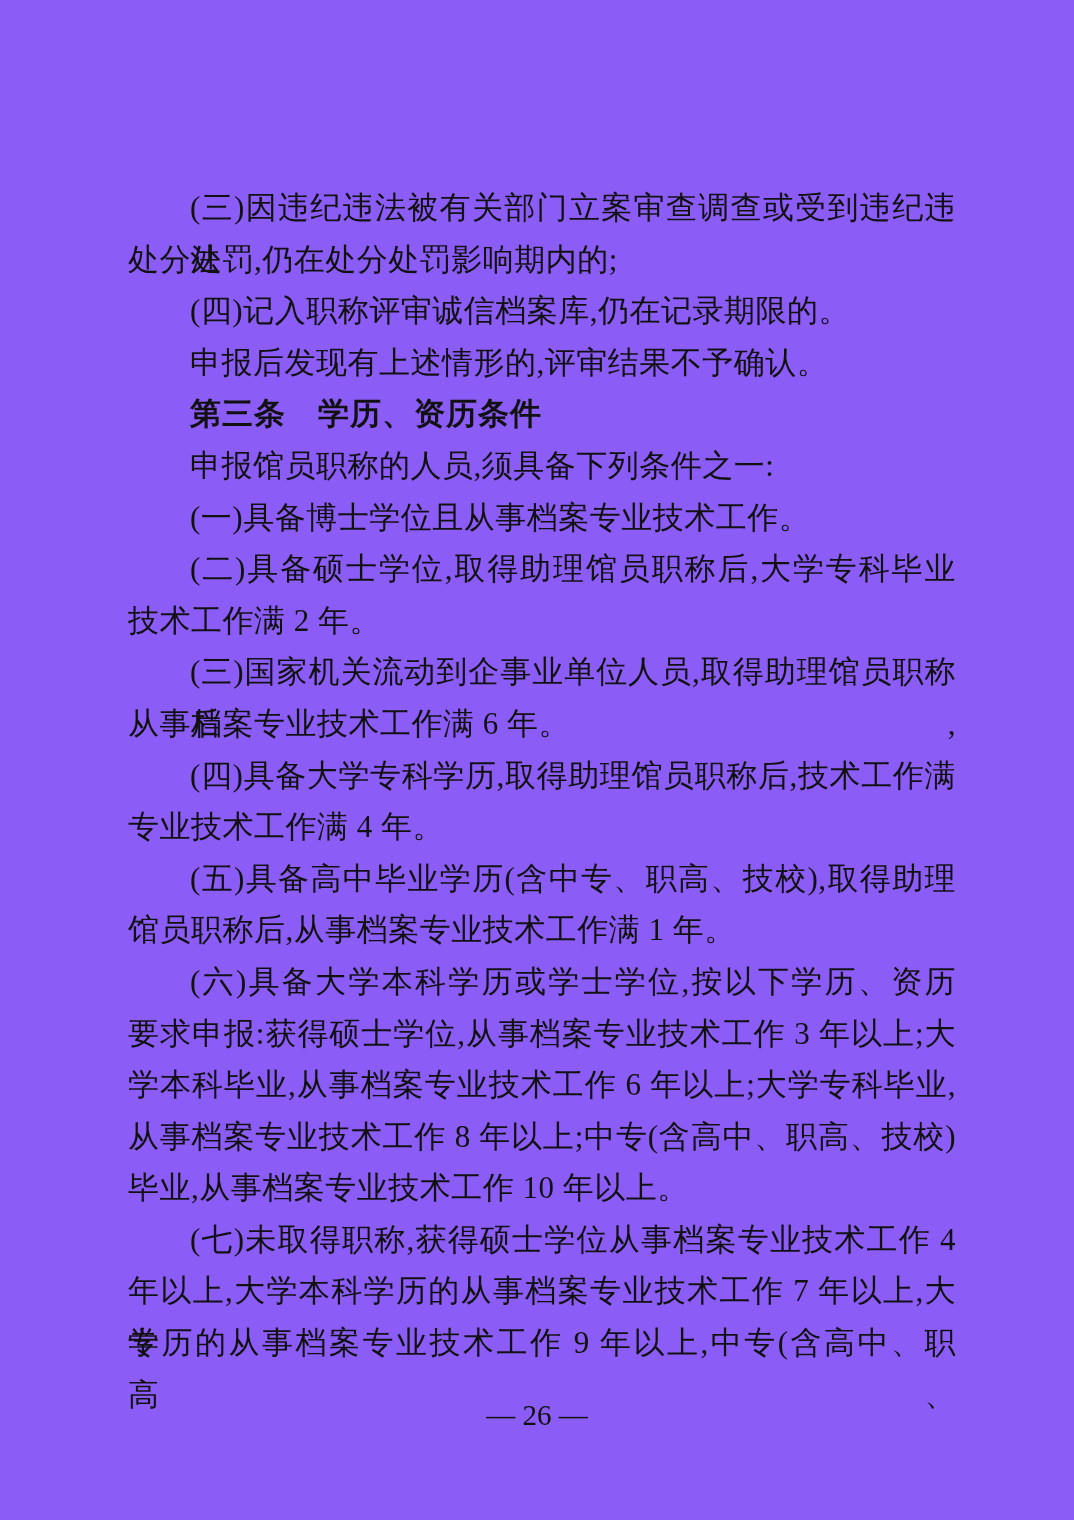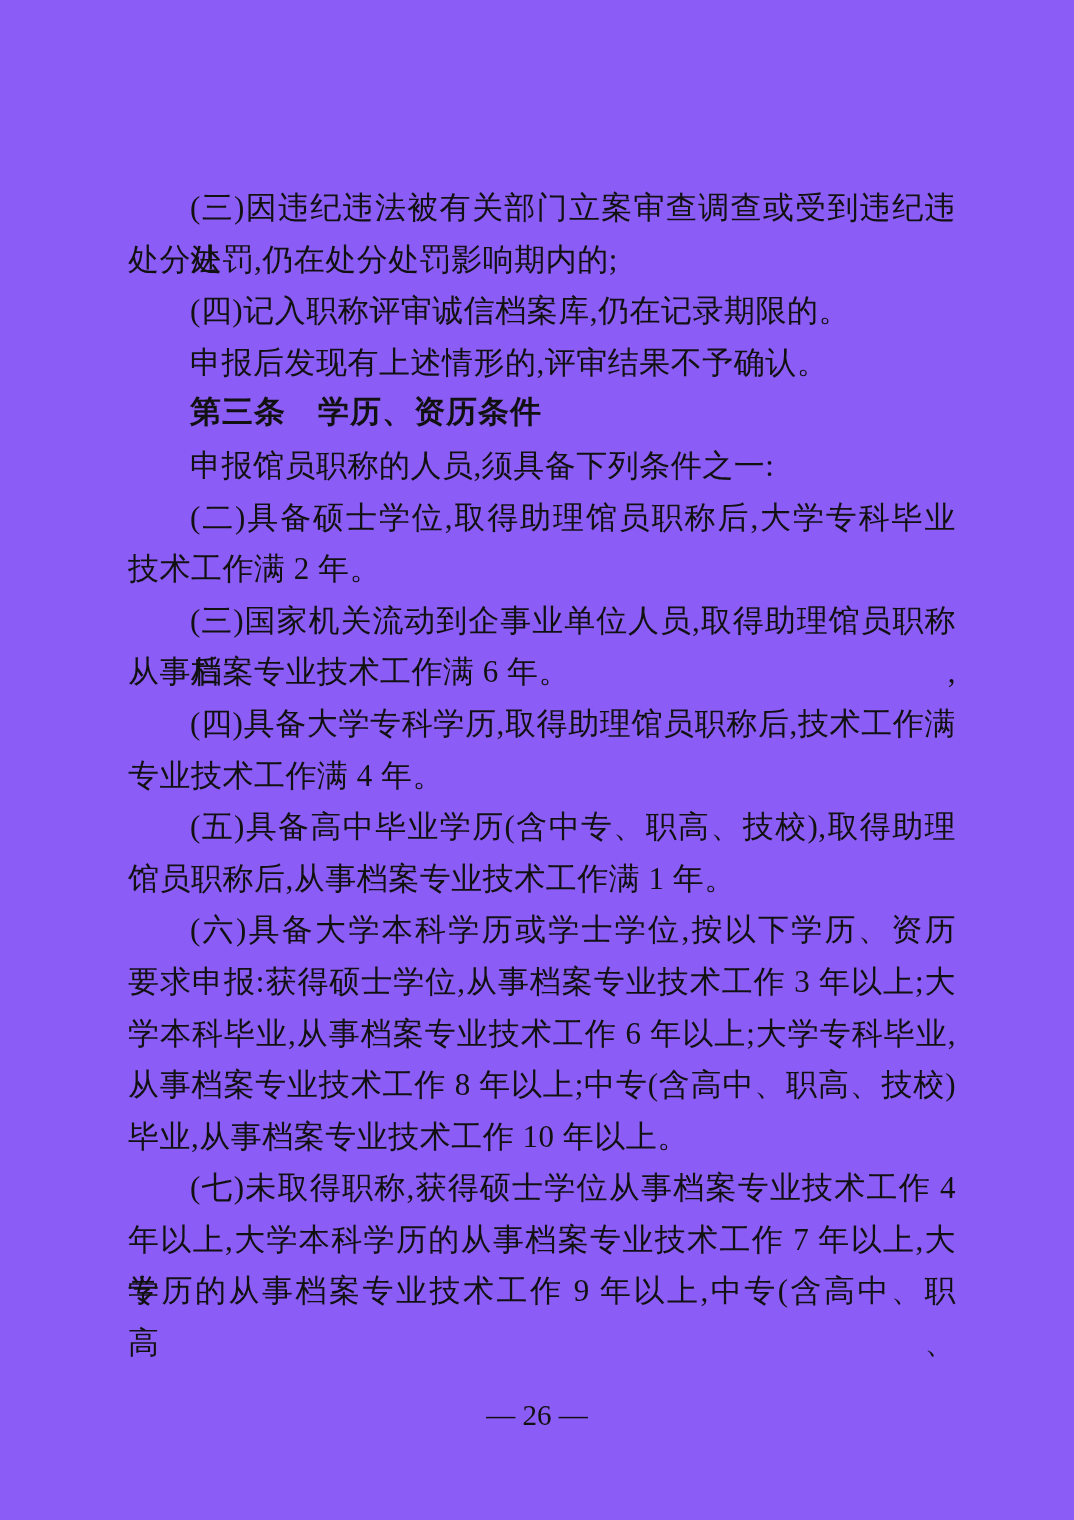--- a/index.html
+++ b/index.html
@@ -33,21 +33,21 @@
   }
   .line.indent {
     padding-left: 62px;
   }
   .line.fill {
     white-space: normal;
     text-align: justify;
     text-align-last: justify;
   }
   .line.heading {
-    font-family: Liberation Mono, monospace;
+    font-family: Liberation Sans, sans-serif;
     font-weight: bold;
     letter-spacing: 1px;
   }
   .footer {
     position: absolute;
     left: 0;
     top: 1392px;
     width: 1074px;
     text-align: center;
     font-size: 29px;
@@ -60,20 +60,21 @@
 <body>
 
 <div class="page">
   <div class="doc-body">
       <div class="line body indent fill">(三)因违纪违法被有关部门立案审查调查或受到违纪违法</div>
       <div class="line body">处分处罚,仍在处分处罚影响期内的;</div>
       <div class="line body indent">(四)记入职称评审诚信档案库,仍在记录期限的。</div>
       <div class="line body indent">申报后发现有上述情形的,评审结果不予确认。</div>
       <div class="line heading indent">第三条　学历、资历条件</div>
       <div class="line body indent">申报馆员职称的人员,须具备下列条件之一:</div>
+      <div class="line body indent">(一)具备博士学位且从事档案专业技术工作。</div>
       <div class="line body indent fill">(二)具备硕士学位,取得助理馆员职称后,大学专科毕业</div>
       <div class="line body">技术工作满 2 年。</div>
       <div class="line body indent fill">(三)国家机关流动到企事业单位人员,取得助理馆员职称后,</div>
       <div class="line body">从事档案专业技术工作满 6 年。</div>
       <div class="line body indent fill">(四)具备大学专科学历,取得助理馆员职称后,技术工作满</div>
       <div class="line body">专业技术工作满 4 年。</div>
       <div class="line body indent fill">(五)具备高中毕业学历(含中专、职高、技校),取得助理</div>
       <div class="line body">馆员职称后,从事档案专业技术工作满 1 年。</div>
       <div class="line body indent fill">(六)具备大学本科学历或学士学位,按以下学历、资历</div>
       <div class="line body fill">要求申报:获得硕士学位,从事档案专业技术工作 3 年以上;大</div>

